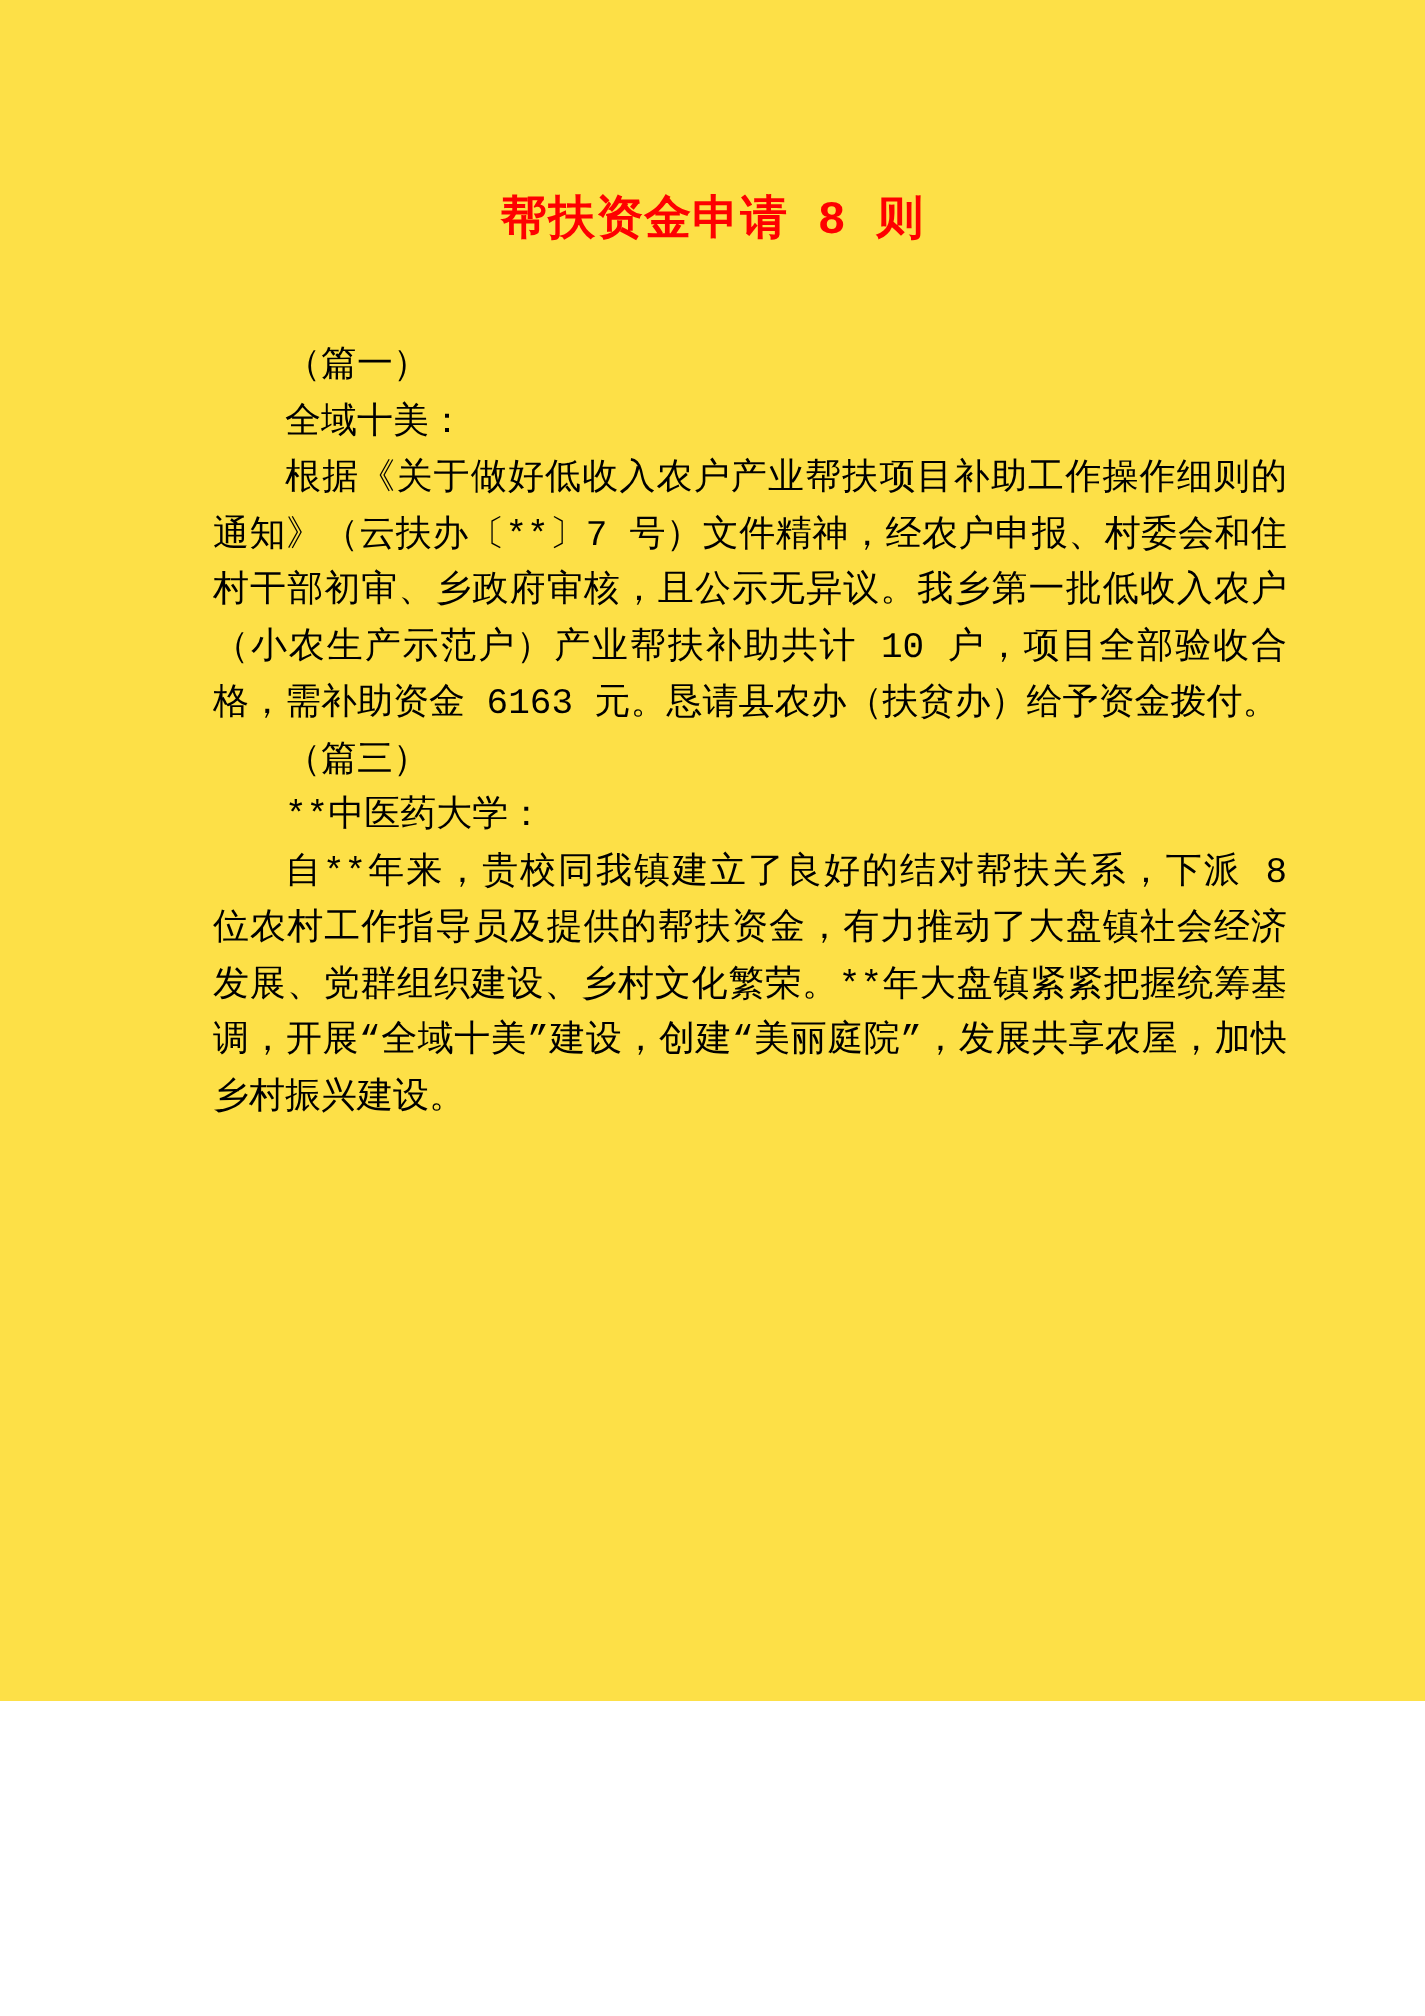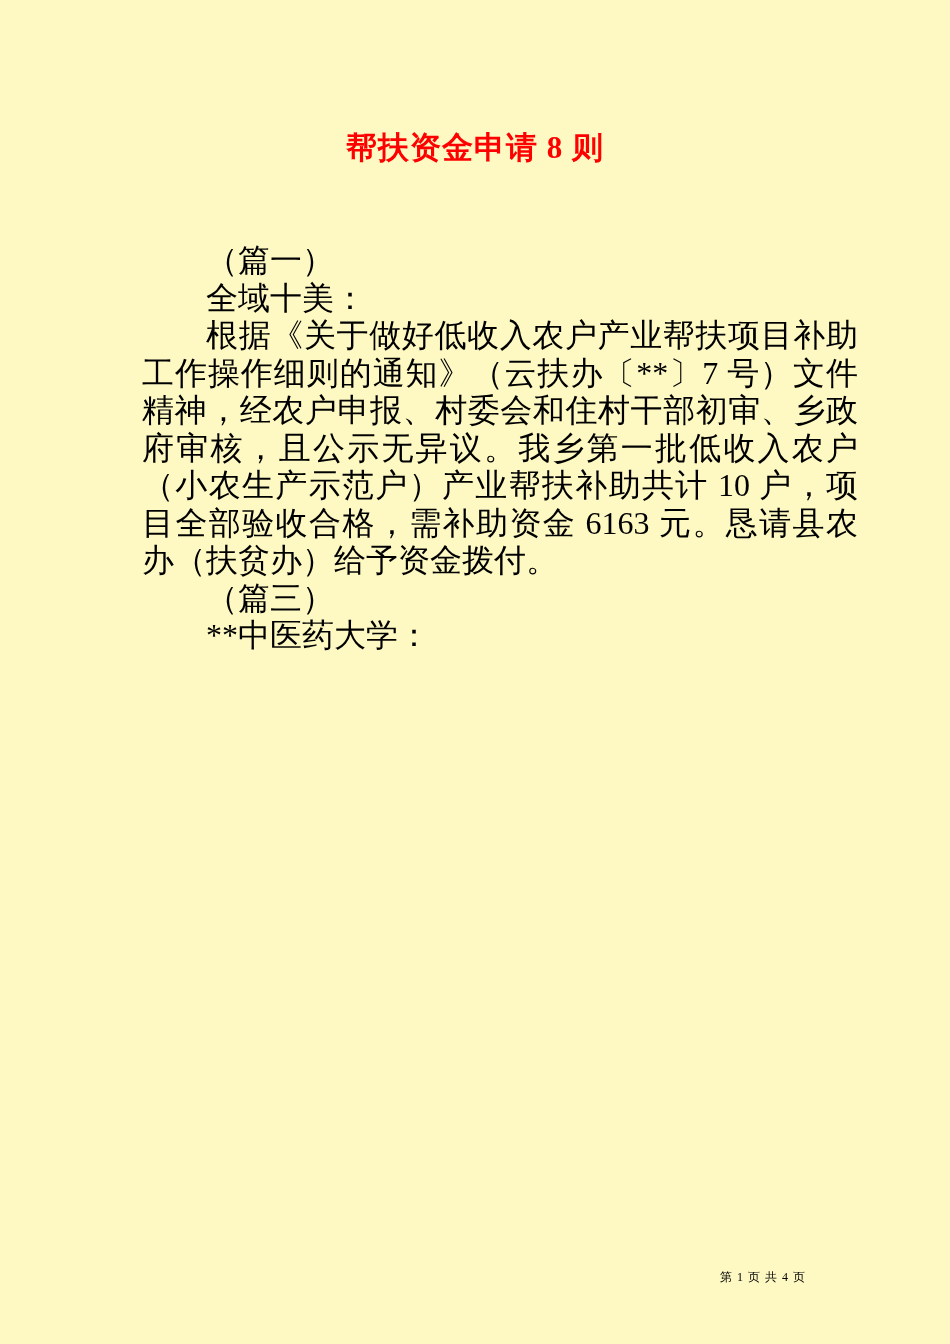--- a/index.html
+++ b/index.html
@@ -3,45 +3,45 @@
 <meta charset="utf-8">
 <style>
   html, body {
     margin: 0;
     padding: 0;
     background: #ffffff;
   }
   .page {
     position: relative;
     width: 950px;
-    height: 1344px;
-    background: #fef9c3;
-    font-family: Liberation Serif, serif;
+    height: 1134px;
+    background: #fde047;
+    font-family: Liberation Mono, monospace;
     color: #000000;
     overflow: hidden;
   }
   .doc-title {
     position: absolute;
     top: 126px;
     left: 0;
     width: 950px;
     margin: 0;
     text-align: center;
     font-size: 31px;
     line-height: 44px;
     font-weight: 700;
     color: #fe0000;
     letter-spacing: 1px;
   }
   .doc-body {
     position: absolute;
-    top: 242px;
+    top: 226px;
     left: 142px;
     width: 716px;
-    font-size: 32px;
+    font-size: 24px;
     line-height: 37.5px;
     text-align: justify;
   }
   .doc-body p {
     margin: 0;
     padding: 0;
     text-indent: 2em;
     word-break: break-all;
   }
   .page-footer {
@@ -60,19 +60,20 @@
 <div class="page">
 
   <h1 class="doc-title">帮扶资金申请 8 则</h1>
 
   <div class="doc-body">
     <p>（篇一）</p>
     <p>全域十美：</p>
     <p>根据《关于做好低收入农户产业帮扶项目补助工作操作细则的通知》（云扶办〔**〕7 号）文件精神，经农户申报、村委会和住村干部初审、乡政府审核，且公示无异议。我乡第一批低收入农户（小农生产示范户）产业帮扶补助共计 10 户，项目全部验收合格，需补助资金 6163 元。恳请县农办（扶贫办）给予资金拨付。</p>
     <p>（篇三）</p>
     <p>**中医药大学：</p>
+    <p>自**年来，贵校同我镇建立了良好的结对帮扶关系，下派 8 位农村工作指导员及提供的帮扶资金，有力推动了大盘镇社会经济发展、党群组织建设、乡村文化繁荣。**年大盘镇紧紧把握统筹基调，开展“全域十美”建设，创建“美丽庭院”，发展共享农屋，加快乡村振兴建设。</p>
   </div>
 
   <div class="page-footer">
     <span>第 1 页 共 4 页</span>
   </div>
 
 </div>
 
 </body></html>

